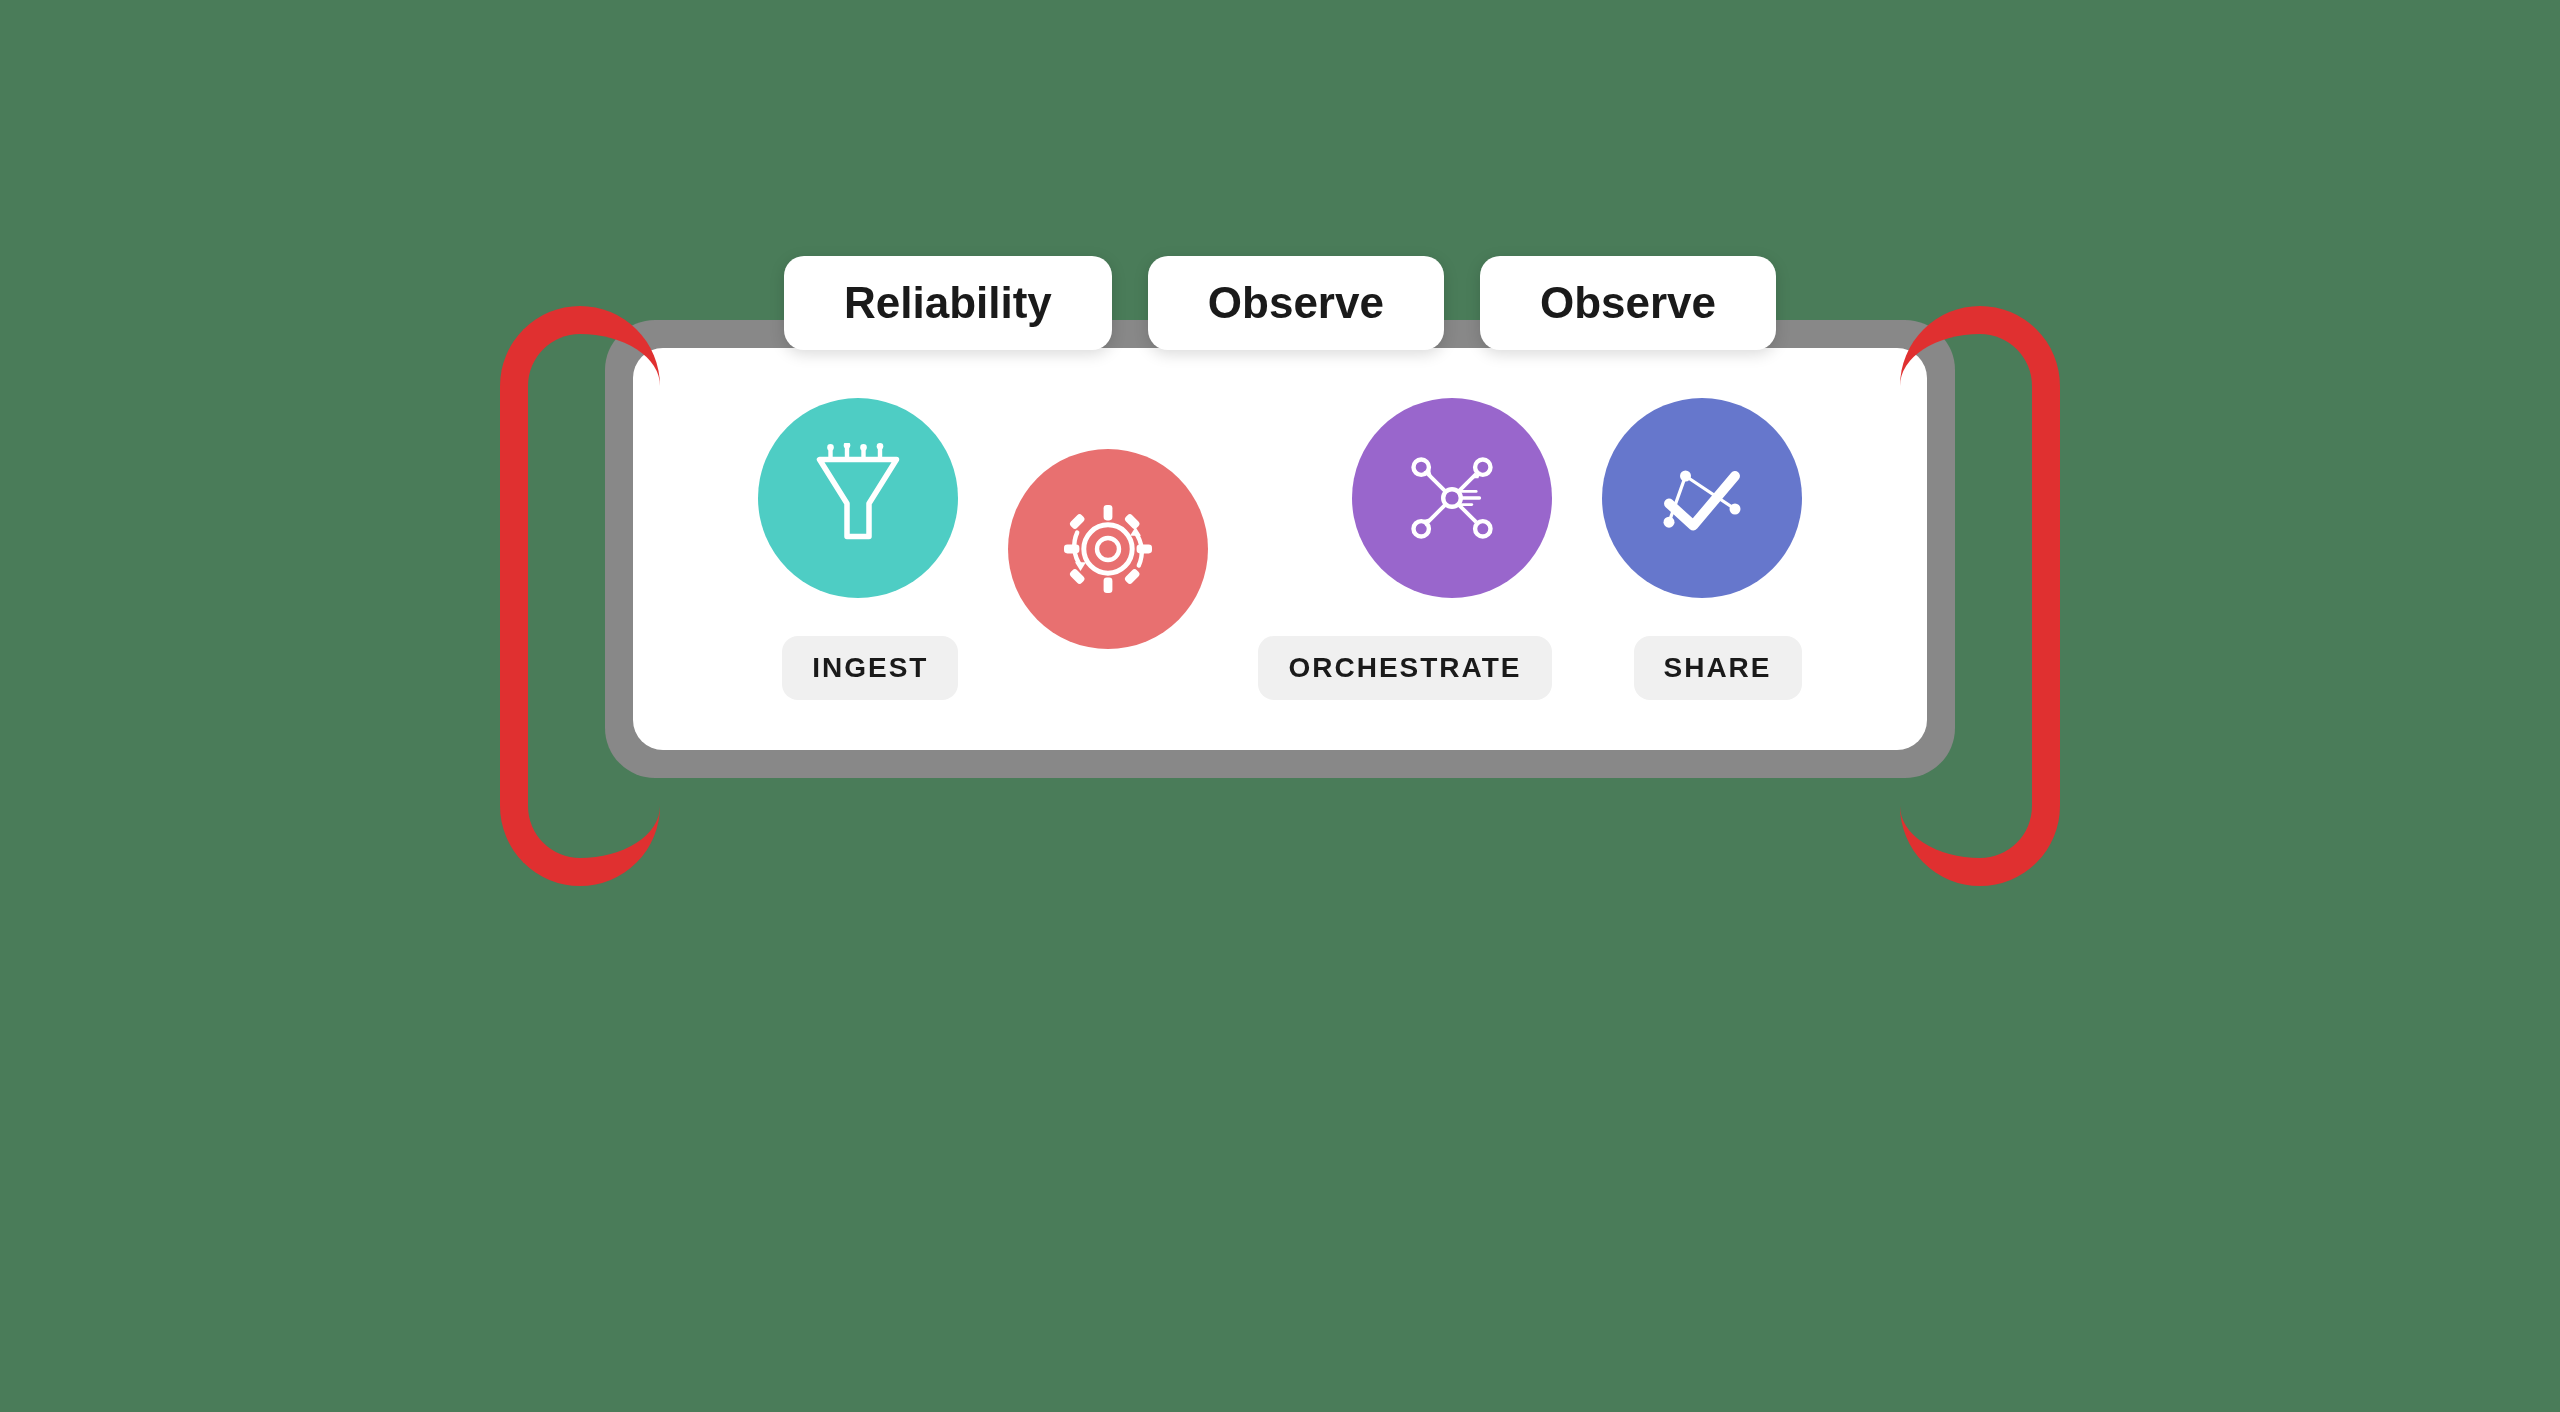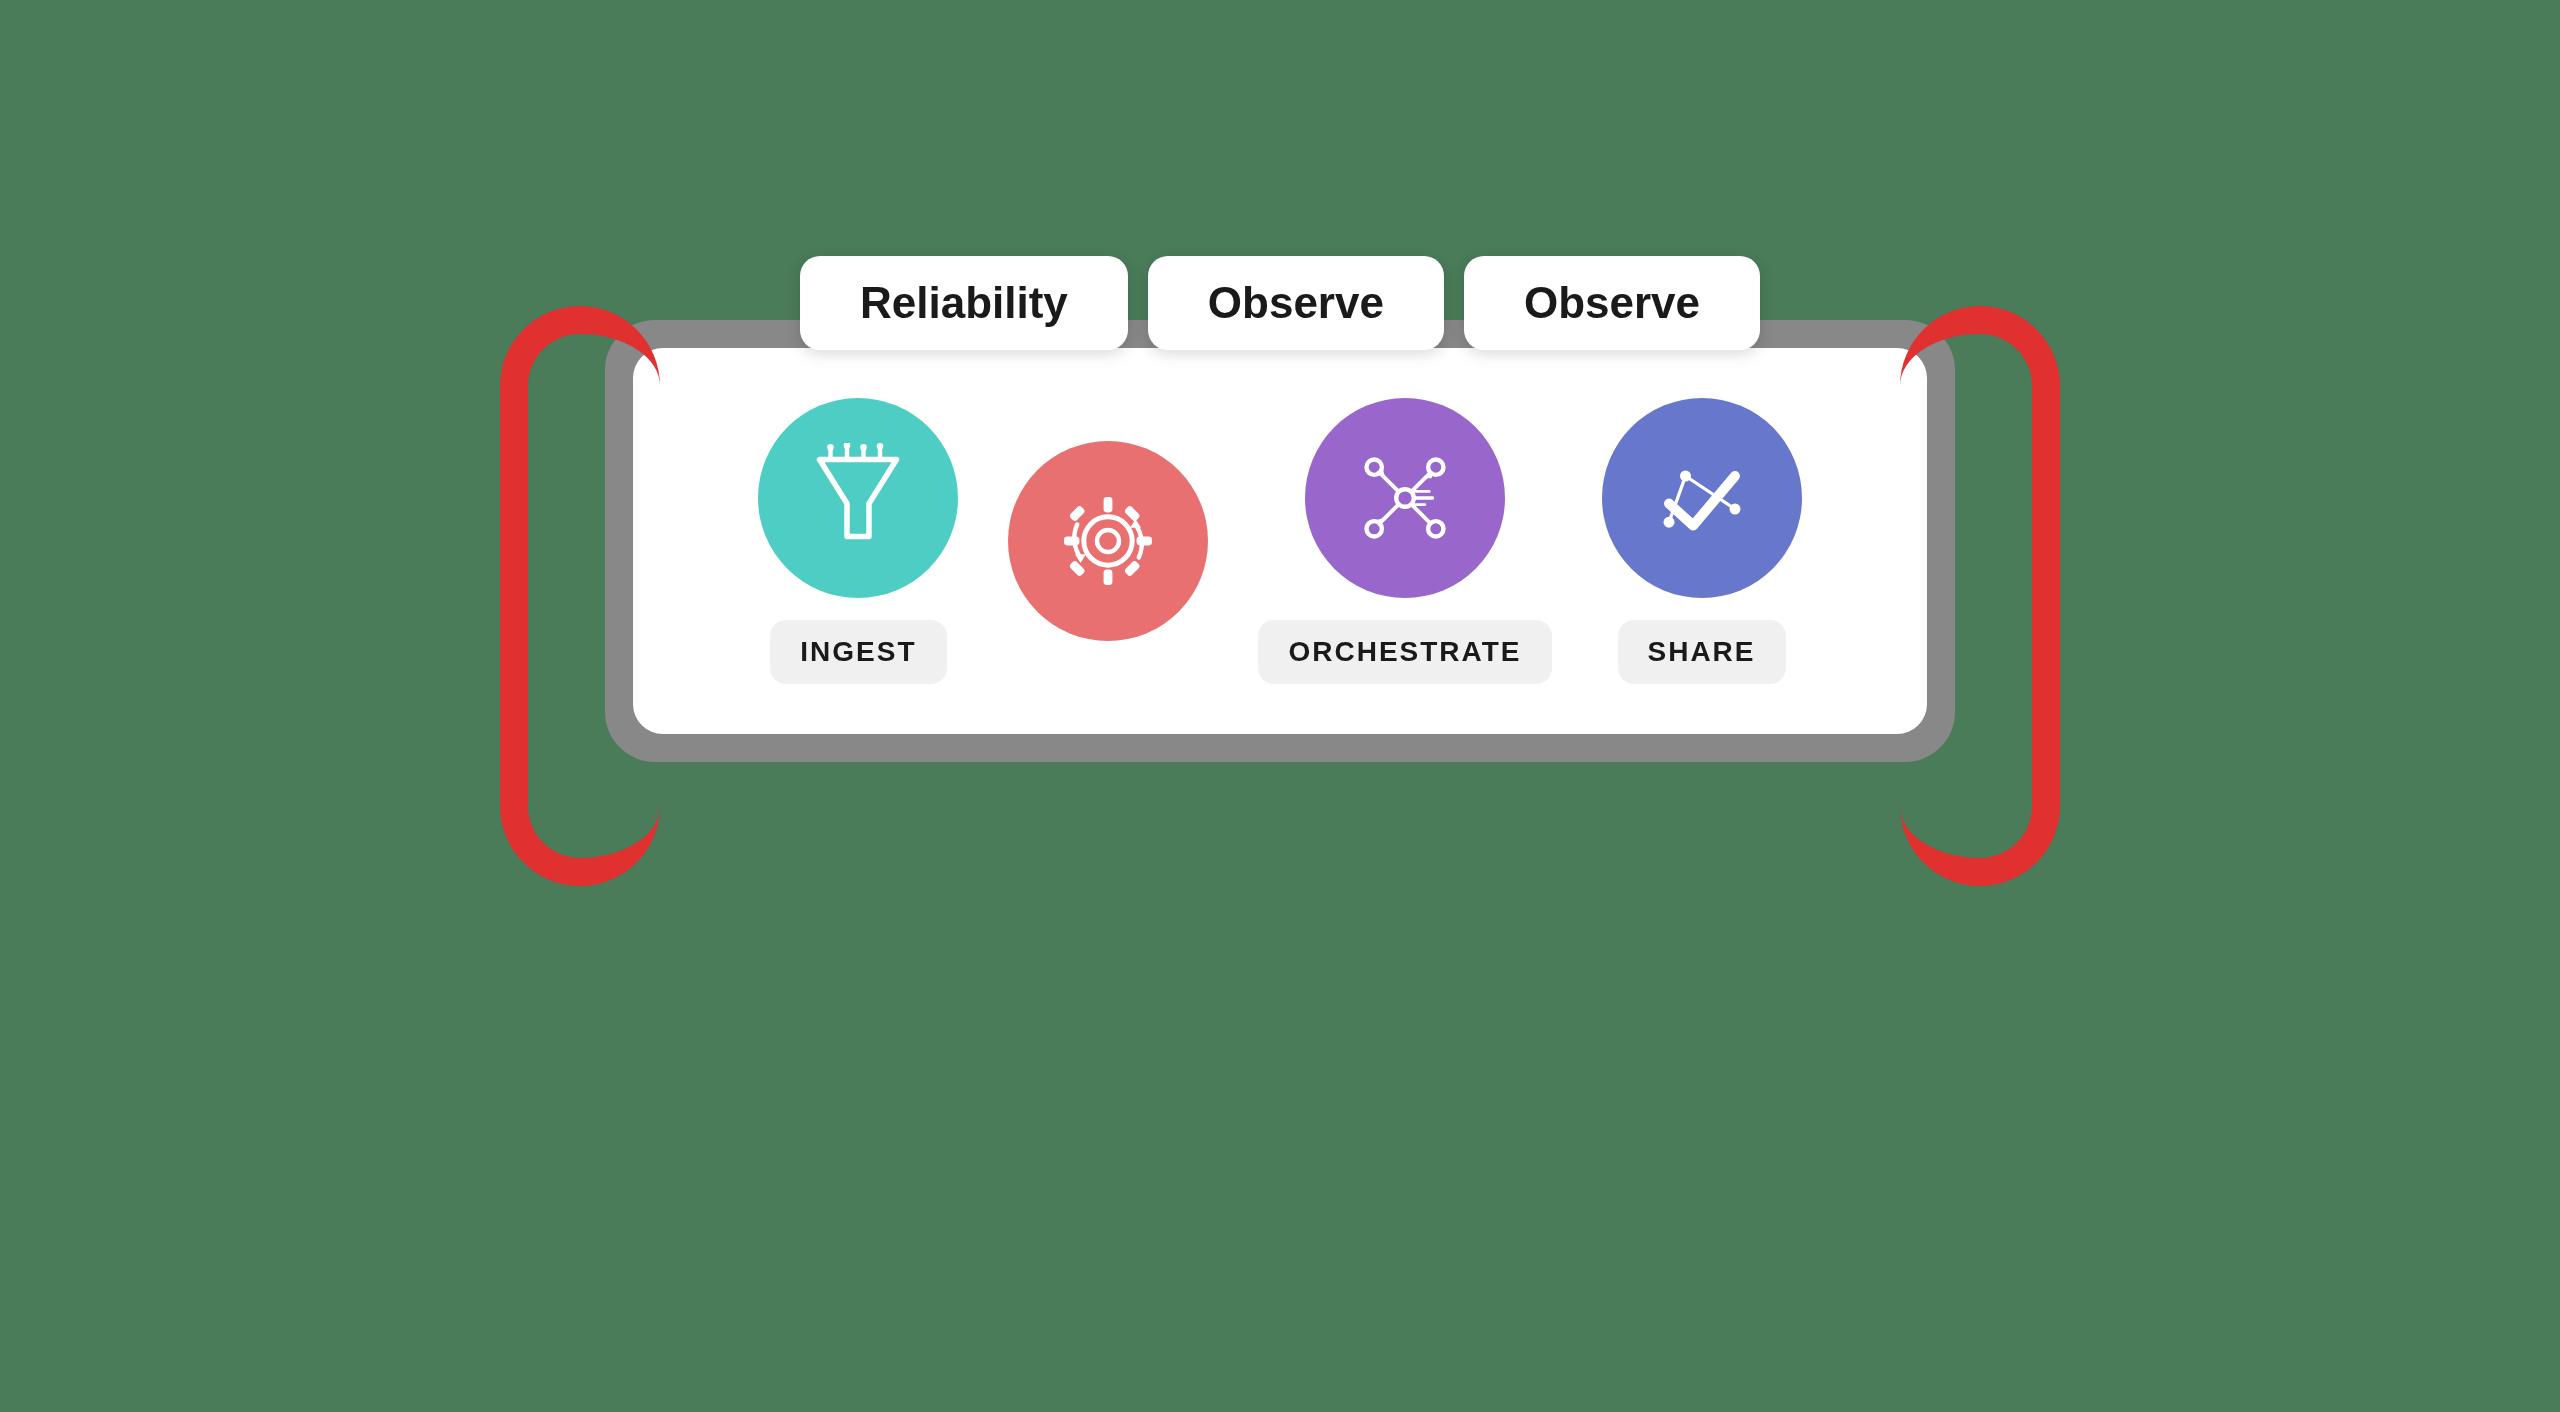--- a/index.html
+++ b/index.html
@@ -21,21 +21,21 @@
       height: 900px;
       display: flex;
       flex-direction: column;
       align-items: center;
     }
 
     
     .top-tabs {
       display: flex;
       flex-direction: row;
-      gap: 20px;
+      gap: 36px;
       position: relative;
       z-index: 10;
       margin-bottom: -30px;
     }
 
     .tab-card {
       background: white;
       border-radius: 20px;
       padding: 22px 60px;
       font-size: 44px;
@@ -138,22 +138,22 @@
       align-items: center;
       justify-content: center;
       position: relative;
       z-index: 10;
     }
 
     
     .pipeline-step {
       display: flex;
       flex-direction: column;
-      align-items: center;
-      gap: 22px;
+      align-items: flex-end;
+      gap: 38px;
     }
 
     
     .circle-icon {
       width: 200px;
       height: 200px;
       border-radius: 50%;
       display: flex;
       align-items: center;
       justify-content: center;

